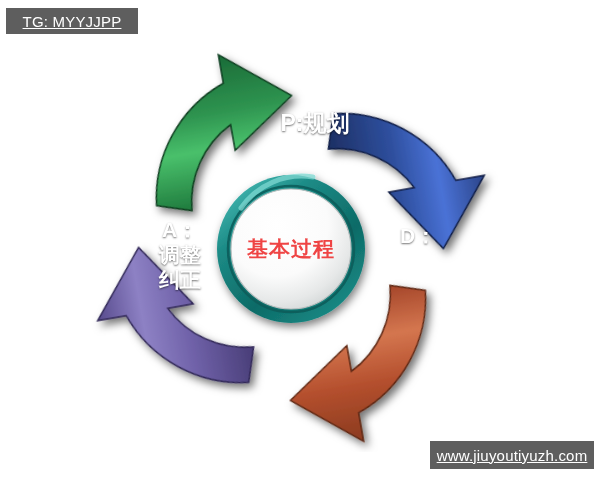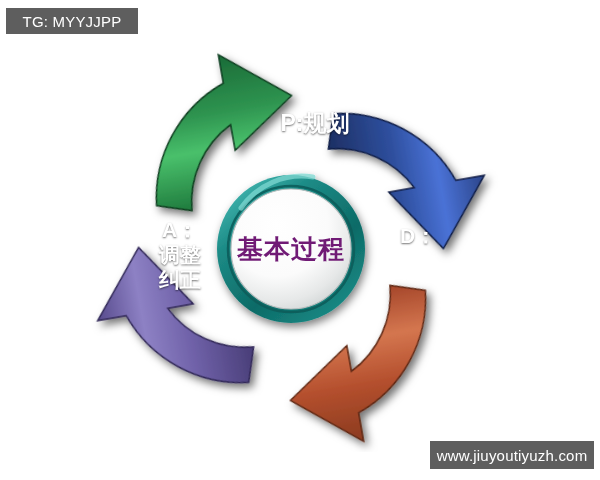--- a/index.html
+++ b/index.html
@@ -20,20 +20,21 @@
     position: absolute;
     background: #5e5e5e;
     color: #ffffff;
     font-family: "Liberation Sans", "DejaVu Sans", sans-serif;
     font-weight: 400;
     letter-spacing: 0.2px;
     white-space: nowrap;
     display: flex;
     align-items: center;
     justify-content: center;
+    text-decoration: underline;
   }
   #badge-top-left {
     left: 6px;
     top: 8px;
     width: 132px;
     height: 26px;
     font-size: 15px;
   }
   #badge-bottom-right {
     right: 6px;
@@ -105,22 +106,22 @@
   }
   #center-hub-label {
     position: absolute;
     left: 0;
     top: 0;
     width: 140px;
     height: 140px;
     display: flex;
     align-items: center;
     justify-content: center;
-    color: #701a75;
-    font-size: 26px;
+    color: #ef4444;
+    font-size: 21px;
     font-weight: 600;
     letter-spacing: 1px;
     font-family: Liberation Sans, sans-serif;
     pointer-events: none;
   }
 </style>
 </head>
 <body>
 
 <div class="badge" id="badge-top-left">

